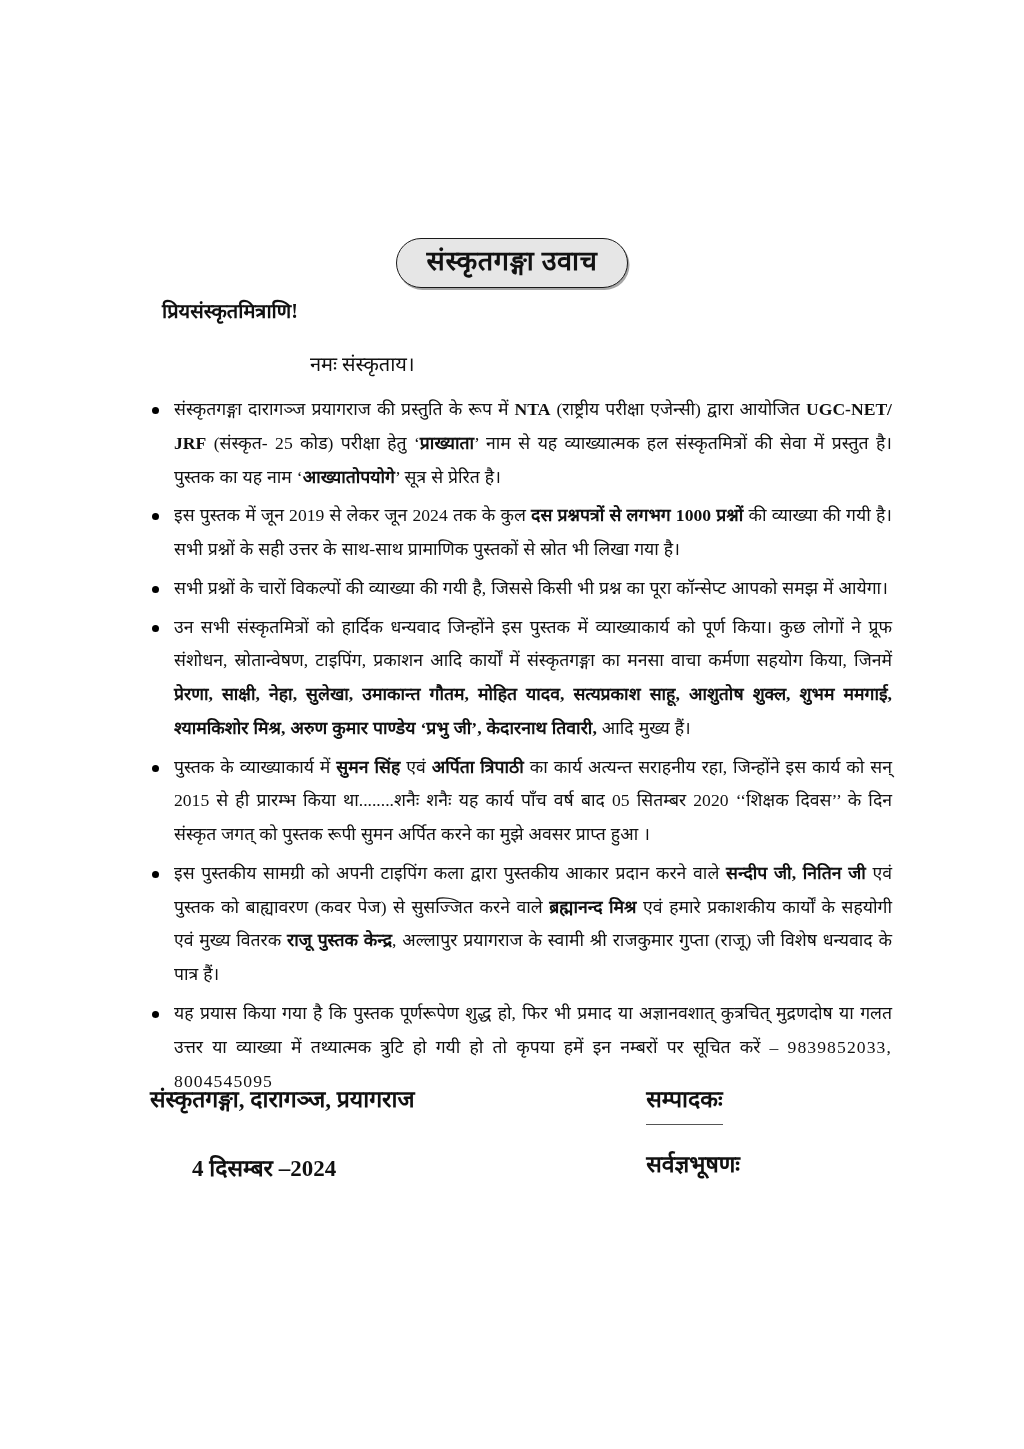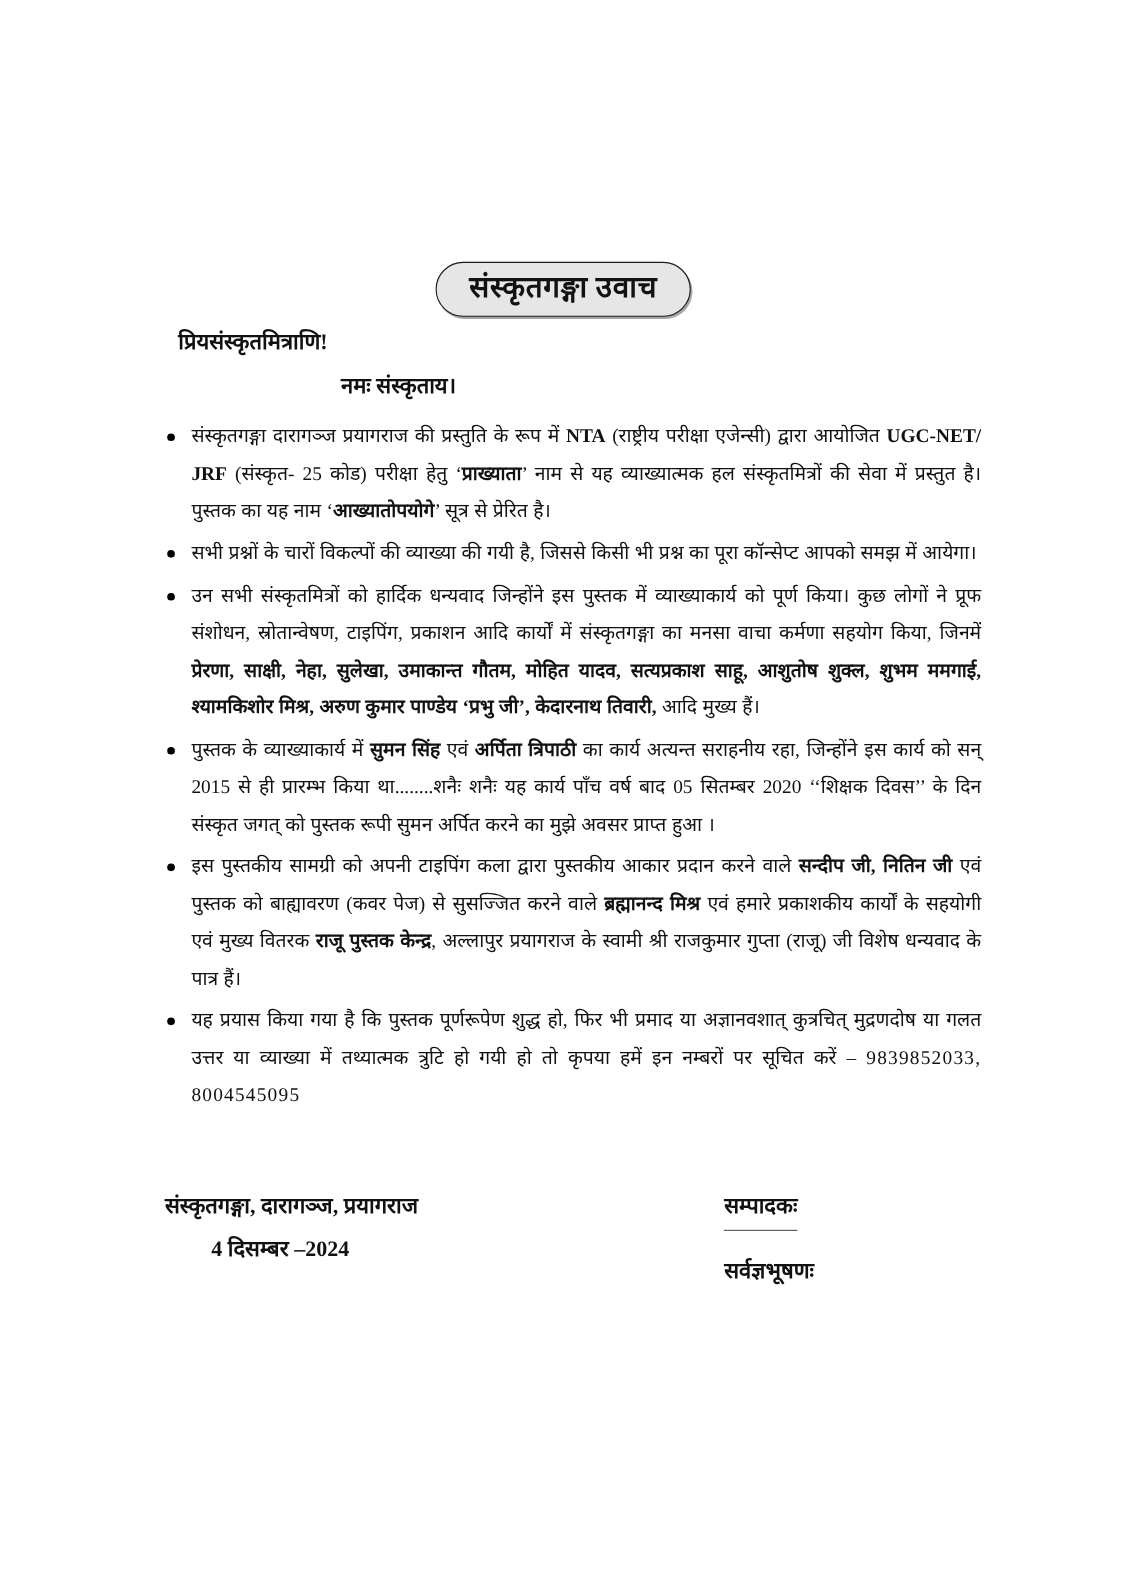--- a/index.html
+++ b/index.html
@@ -58,23 +58,23 @@
   }
 
   .salutation {
     font-size: 20px;
     font-weight: 600;
     line-height: 1.5;
     margin: 0 0 6px 12px;
   }
   .namah {
     font-size: 20px;
-    font-weight: 700;
+    font-weight: 400;
     line-height: 1.5;
-    margin: 10px 0 14px 160px;
+    margin: 23px 0 14px 160px;
   }
 
   ul.points {
     list-style: none;
     margin: 0;
     padding: 0;
   }
   ul.points > li {
     position: relative;
     padding-left: 24px;
@@ -112,25 +112,25 @@
 
   
   .sign-row {
     position: absolute;
     top: 1078px;
     left: 150px;
     width: 742px;
     display: flex;
     justify-content: space-between;
     align-items: flex-start;
-    font-size: 20px;
+    font-size: 23px;
     font-weight: 700;
   }
   .sign-left { text-align: left; line-height: 1.95; }
-  .sign-left .date { display: block; margin-left: 42px; }
+  .sign-left .date { display: block; margin-left: 42px; margin-top: 24px; }
   .sign-right { text-align: right; line-height: 1.95; margin-right: 152px; }
   .sign-right .editor-label {
     display: block;
     border-bottom: 1.3px solid #555;
     padding-bottom: 1px;
     width: max-content;
   }
   .sign-right .editor-name { display: block; margin-top: 18px; }
 </style>
 </head>
@@ -146,20 +146,23 @@
 
   <div class="body-block">
 
     <p class="salutation">प्रियसंस्कृतमित्राणि!</p>
 
     <p class="namah">नमः संस्कृताय।</p>
 
     <ul class="points">
         <li>
           <span class="para"><span>संस्कृतगङ्गा दारागञ्ज प्रयागराज की प्रस्तुति के रूप में </span><span class="latin">NTA</span><span> (राष्ट्रीय परीक्षा एजेन्सी) द्वारा आयोजित </span><span class="latin">UGC-NET/ JRF</span><span> (संस्कृत- 25 कोड) परीक्षा हेतु ‘</span><span class="bold">प्राख्याता</span><span>’ नाम से यह व्याख्यात्मक हल संस्कृतमित्रों की सेवा में प्रस्तुत है। पुस्तक का यह नाम ‘</span><span class="bold">आख्यातोपयोगे</span><span>’ सूत्र से प्रेरित है।</span></span>
+        </li>
+        <li>
+          <span class="para"><span> इस पुस्तक में जून 2019 से लेकर जून 2024 तक के कुल </span><span class="bold">दस प्रश्नपत्रों से लगभग 1000 प्रश्नों</span><span> की व्याख्या की गयी है। सभी प्रश्नों के सही उत्तर के साथ-साथ प्रामाणिक पुस्तकों से स्रोत भी लिखा गया है।</span></span>
         </li>
         <li>
           <span class="para"><span>सभी प्रश्नों के चारों विकल्पों की व्याख्या की गयी है, जिससे किसी भी प्रश्न का पूरा कॉन्सेप्ट आपको समझ में आयेगा।</span></span>
         </li>
         <li>
           <span class="para"><span> उन सभी संस्कृतमित्रों को हार्दिक धन्यवाद जिन्होंने इस पुस्तक में व्याख्याकार्य को पूर्ण किया। कुछ लोगों ने प्रूफ संशोधन, स्रोतान्वेषण, टाइपिंग, प्रकाशन आदि कार्यों में संस्कृतगङ्गा का मनसा वाचा कर्मणा सहयोग किया, जिनमें </span><span class="bold">प्रेरणा, साक्षी, नेहा, सुलेखा, उमाकान्त गौतम, मोहित यादव, सत्यप्रकाश साहू, आशुतोष शुक्ल, शुभम ममगाई, श्यामकिशोर मिश्र, अरुण कुमार पाण्डेय ‘प्रभु जी’, केदारनाथ तिवारी,</span><span> आदि मुख्य हैं।</span></span>
         </li>
         <li>
           <span class="para"><span> पुस्तक के व्याख्याकार्य में </span><span class="bold">सुमन सिंह</span><span> एवं  </span><span class="bold">अर्पिता त्रिपाठी</span><span> का कार्य अत्यन्त सराहनीय रहा, जिन्होंने इस कार्य को सन् 2015 से ही प्रारम्भ किया था........शनैः शनैः यह कार्य पाँच वर्ष बाद 05 सितम्बर 2020 ‘‘शिक्षक दिवस’’ के दिन संस्कृत जगत् को पुस्तक रूपी सुमन अर्पित करने का मुझे अवसर प्राप्त हुआ ।</span></span>
         </li>

